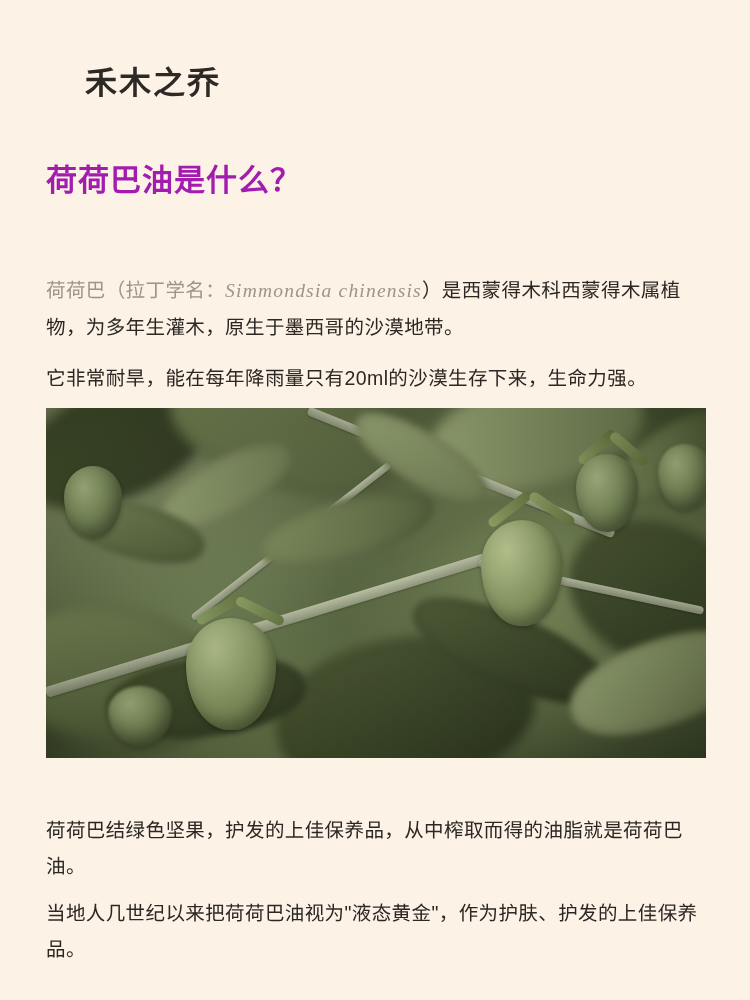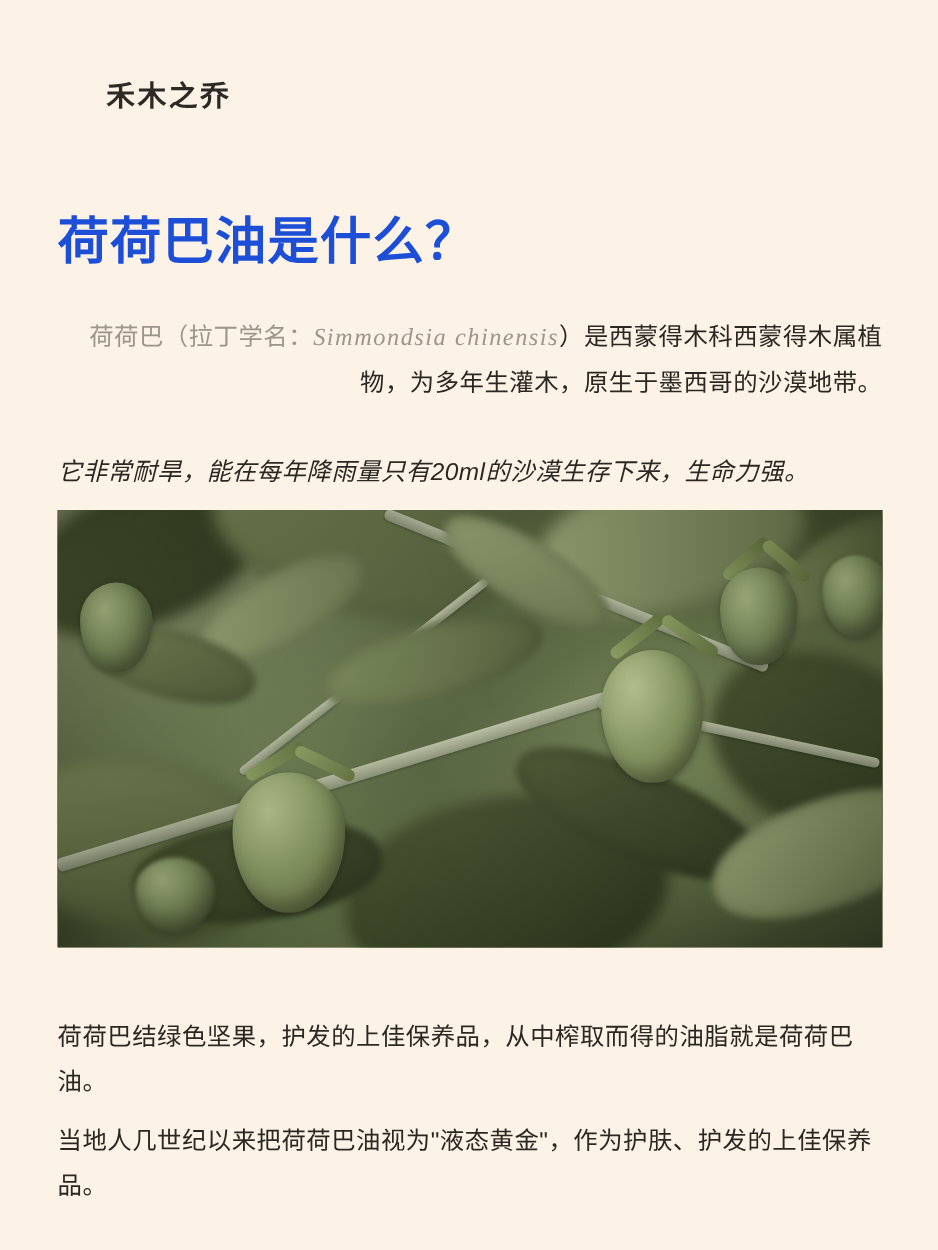--- a/index.html
+++ b/index.html
@@ -17,47 +17,47 @@
     position: relative;
     width: 750px;
     height: 1000px;
     background: #fdf2e6;
     box-sizing: border-box;
   }
   .brand {
     position: absolute;
     left: 85px;
     top: 64px;
-    font-size: 23px;
+    font-size: 32px;
     font-weight: 700;
     letter-spacing: 2px;
     color: #2d2a26;
     line-height: 1.2;
   }
   .headline {
     position: absolute;
     left: 46px;
     top: 140px;
-    font-size: 41px;
+    font-size: 31px;
     font-weight: 700;
     letter-spacing: 1px;
-    color: #1d4ed8;
+    color: #a21caf;
     line-height: 1.3;
   }
   .body-block {
     position: absolute;
     left: 46px;
     width: 660px;
     font-size: 19.5px;
     line-height: 1.85;
     color: #2b2824;
     letter-spacing: 0.4px;
   }
-  .p1 { top: 232px; text-align: right; }
-  .p2 { top: 340px; font-style: italic; }
+  .p1 { top: 252px; }
+  .p2 { top: 340px; }
   .p3 { top: 792px; }
   .p4 { top: 875px; }
 
   .latin {
     color: #9b958c;
     font-family: "Liberation Serif", "DejaVu Serif", serif;
     font-style: italic;
     letter-spacing: 1.2px;
   }
   .paren { color: #9b958c; }

